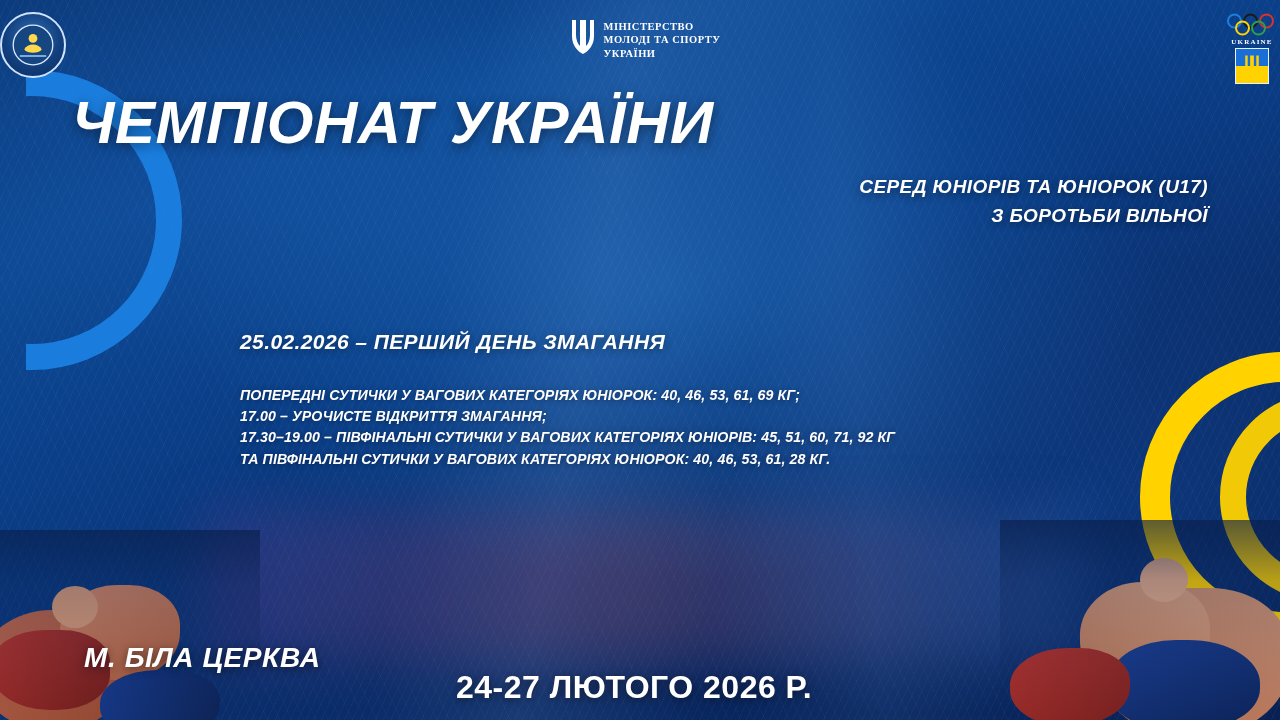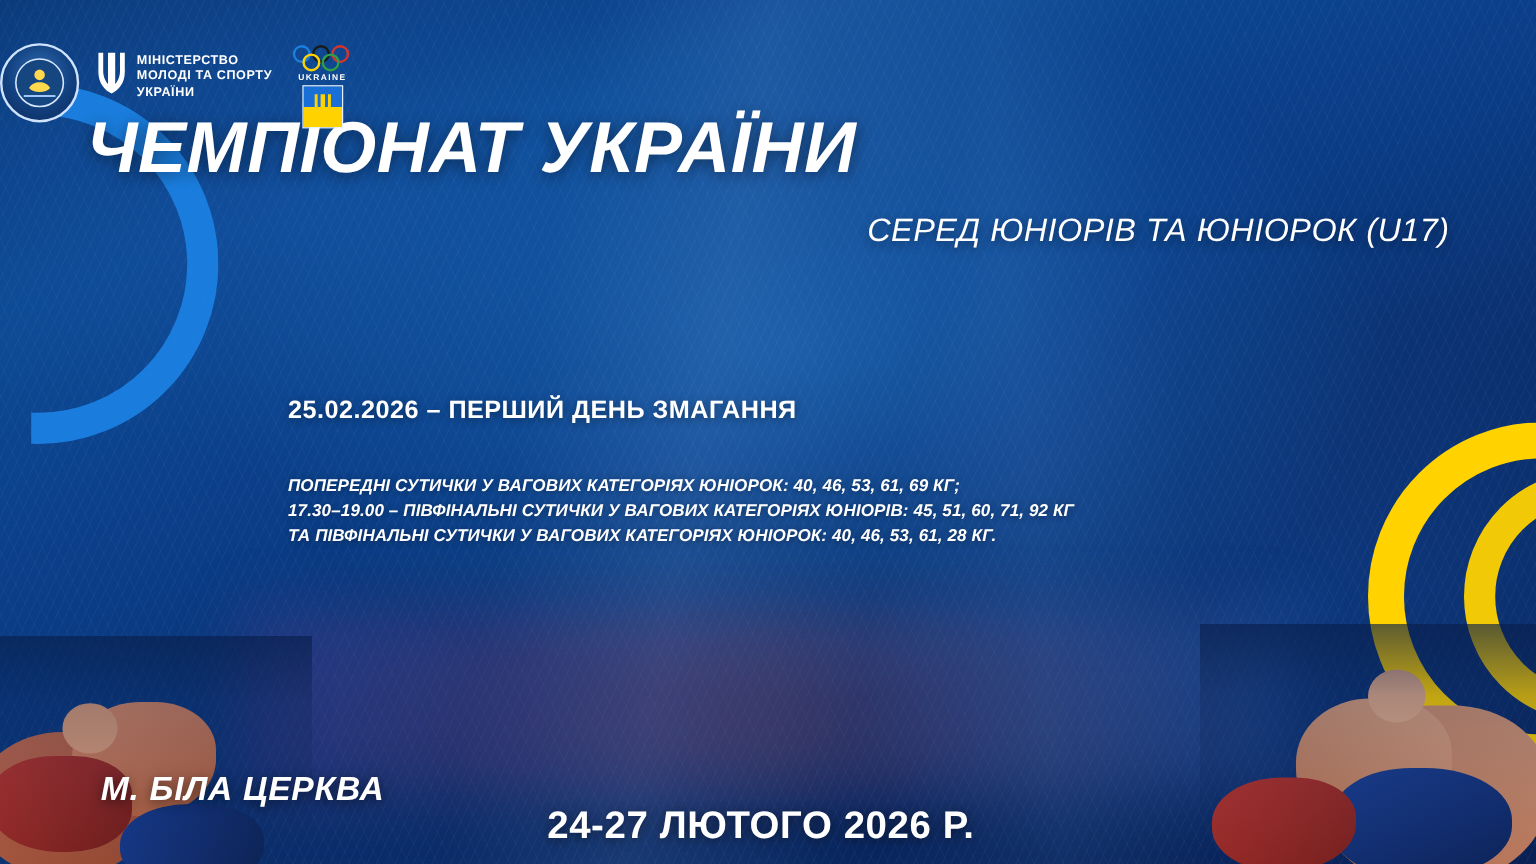--- a/index.html
+++ b/index.html
@@ -59,26 +59,27 @@
     right: -150px; top: 392px;
     width: 210px; height: 210px;
     border: 26px solid #ffd200;
     border-radius: 50%;
     clip-path: polygon(0 0, 52% 0, 52% 100%, 0 100%);
     opacity: 0.95;
   }
   
   #logos {
     position: absolute;
-    left: 0; right: 0; top: 36px;
+    left: 0; right: 0; top: 12px;
     display: flex;
-    justify-content: flex-start;
+    justify-content: space-between;
     align-items: flex-start;
     gap: 14px;
     z-index: 6;
+    font-family: Liberation Serif, serif;
   }
   .emblem {
     width: 66px; height: 66px;
     border-radius: 50%;
     background: radial-gradient(circle at 50% 38%, #2f6fb5 0%, #12407f 55%, #0b2b5c 100%);
     border: 2px solid #cfe3ff;
     display: flex; align-items: center; justify-content: center;
     color: #ffd84d;
     font-size: 9px; font-weight: bold; text-align: center; line-height: 1.05;
     letter-spacing: 0.3px;
@@ -126,42 +127,43 @@
     letter-spacing: 0.5px;
     text-shadow: 0 3px 12px rgba(0,0,0,0.45);
     z-index: 5;
     white-space: nowrap;
   }
   #subtitle {
     position: absolute;
     right: 72px; top: 172px;
     text-align: right;
     color: #ffffff;
-    font-size: 27px;
-    font-weight: 400;
+    font-size: 19px;
+    font-weight: 700;
     font-style: italic;
     line-height: 1.55;
     letter-spacing: 0.4px;
     text-shadow: 0 2px 9px rgba(0,0,0,0.45);
     z-index: 5;
   }
 
   
   #schedule {
     position: absolute;
     left: 240px; top: 330px;
     z-index: 5;
     color: #ffffff;
     max-width: 760px;
   }
   #schedule-day {
     font-size: 21px;
     font-weight: 900;
+    font-style: italic;
     letter-spacing: 0.4px;
-    margin-bottom: 40px;
+    margin-bottom: 30px;
     text-shadow: 0 2px 8px rgba(0,0,0,0.4);
   }
   .sched-line {
     font-size: 14.2px;
     font-weight: bold;
     font-style: italic;
     line-height: 1.55;
     letter-spacing: 0.1px;
     text-shadow: 0 1px 6px rgba(0,0,0,0.4);
   }
@@ -272,25 +274,27 @@
           <path d="M2 2v16c0 9 5 15 11 18 6-3 11-9 11-18V2h-4v15c0 5-2 9-4 11V2h-6v26c-2-2-4-6-4-11V2H2z" fill="#ffd200"></path>
         </svg>
       </div>
     </div>
   </div>
 
   <div id="title">ЧЕМПІОНАТ УКРАЇНИ</div>
 
   <div id="subtitle">
     <div>СЕРЕД ЮНІОРІВ ТА ЮНІОРОК (U17)</div>
+    <div>З БОРОТЬБИ ВІЛЬНОЇ</div>
   </div>
 
   <div id="schedule">
     <div id="schedule-day">25.02.2026 – ПЕРШИЙ ДЕНЬ ЗМАГАННЯ</div>
     <div class="sched-line">ПОПЕРЕДНІ СУТИЧКИ У ВАГОВИХ КАТЕГОРІЯХ ЮНІОРОК: 40, 46, 53, 61, 69 КГ;</div>
+    <div class="sched-line tight">17.00 – УРОЧИСТЕ ВІДКРИТТЯ ЗМАГАННЯ;</div>
     <div class="sched-line tight">17.30–19.00 – ПІВФІНАЛЬНІ СУТИЧКИ У ВАГОВИХ КАТЕГОРІЯХ ЮНІОРІВ: 45, 51, 60, 71, 92 КГ</div>
     <div class="sched-line tight">ТА ПІВФІНАЛЬНІ СУТИЧКИ У ВАГОВИХ КАТЕГОРІЯХ ЮНІОРОК: 40, 46, 53, 61, 28 КГ.</div>
   </div>
 
   <div class="wrestlers-left">
     <div class="wl-body" style="left:-20px; bottom:-10px; width:150px; height:120px; background:linear-gradient(150deg,#c26a4f,#8d4530);"></div>
     <div class="wl-body" style="left:60px; bottom:40px; width:120px; height:95px; background:linear-gradient(160deg,#d98d6c,#a85a3c);"></div>
     <div class="wl-body" style="left:-10px; bottom:10px; width:120px; height:80px; background:linear-gradient(140deg,#b5342f,#6d1d1c); border-radius:46% 40% 44% 50%;"></div>
     <div class="wl-body" style="left:100px; bottom:-20px; width:120px; height:70px; background:linear-gradient(120deg,#173a8c,#0d2252);"></div>
     <div class="wl-body" style="left:52px; bottom:92px; width:46px; height:42px; background:#d79a78; border-radius:50%;"></div>

